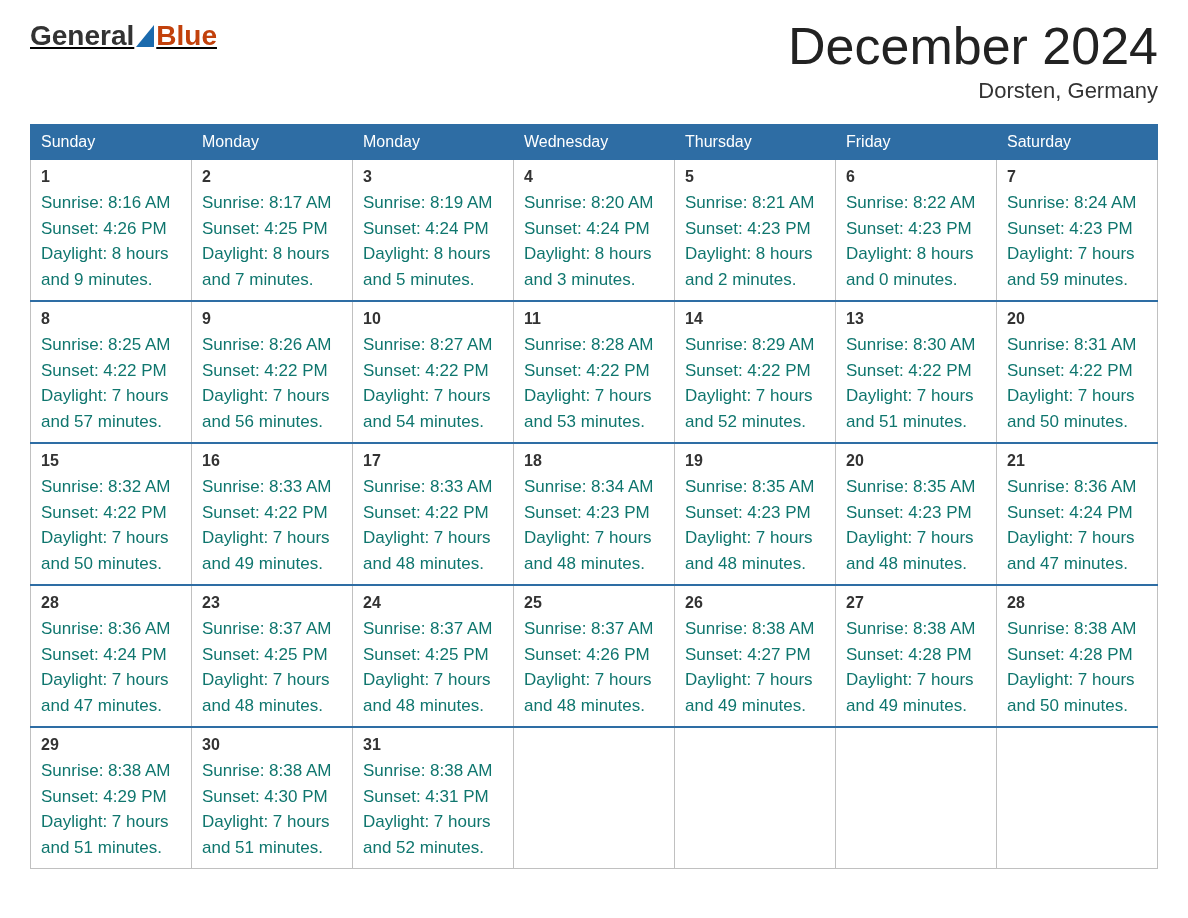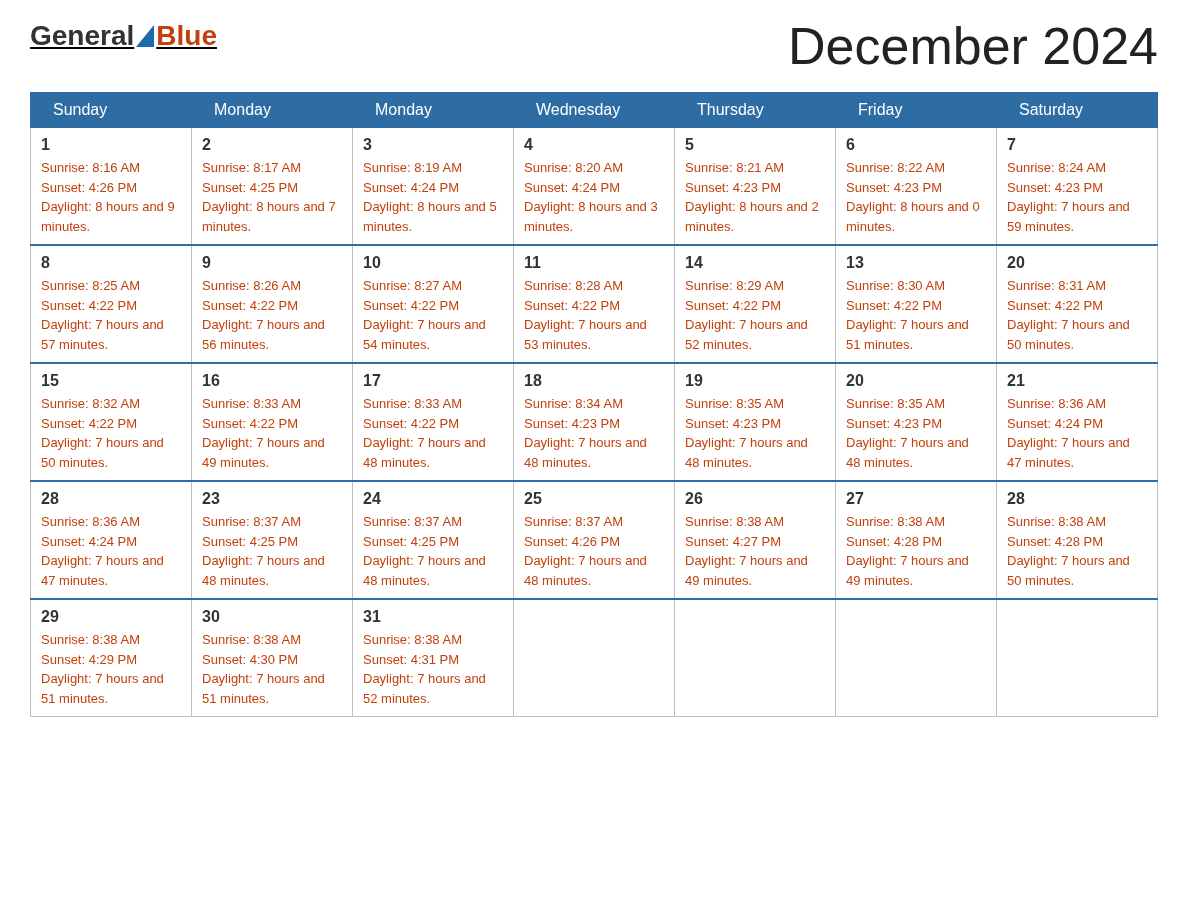--- a/index.html
+++ b/index.html
@@ -60,21 +60,21 @@
       color: #333;
       margin-top: 6px;
     }
     .calendar {
       width: 100%;
       border-collapse: collapse;
     }
     .calendar th {
       background-color: #2e6da4;
       color: #ffffff;
-      padding: 8px 22px;
+      padding: 8px 10px;
       text-align: left;
       font-size: 16px;
       font-weight: normal;
       border: 1px solid #2e6da4;
     }
     .calendar td {
       border: 1px solid #c0c0c0;
       vertical-align: top;
       padding: 8px 10px;
       width: 14.28%;
@@ -83,23 +83,23 @@
       background: #ffffff;
       min-height: 100px;
     }
     .day-num {
       font-size: 16px;
       font-weight: bold;
       display: block;
       margin-bottom: 4px;
     }
     .day-info {
-      font-size: 13px;
+      font-size: 17px;
       line-height: 1.5;
-      color: #c2410c;
+      color: #0f766e;
     }
     .empty-cell {
       background: #fff;
     }
     .row-border-top td {
       border-top: 2px solid #2e6da4;
     }
   </style>
 </head>
 <body>
@@ -107,20 +107,21 @@
 <div class="header">
   <div class="logo">
     <div class="logo-text">
       <span class="logo-general">General</span>
       <span class="logo-triangle"></span>
       <span class="logo-blue">Blue</span>
     </div>
   </div>
   <div class="title-block">
     <div class="month-title">December 2024</div>
+    <div class="location-title">Dorsten, Germany</div>
   </div>
 </div>
 
 <table class="calendar">
   <thead>
     <tr>
       <th>Sunday</th>
       <th>Monday</th>
       <th>Monday</th>
       <th>Wednesday</th>

